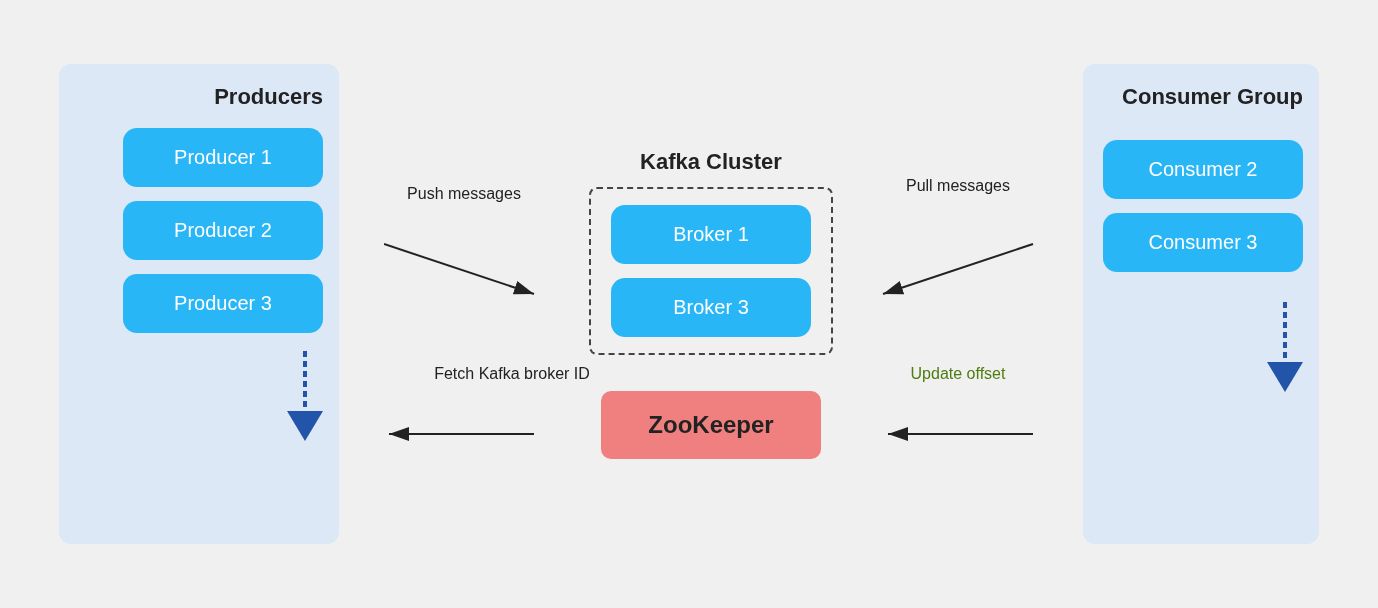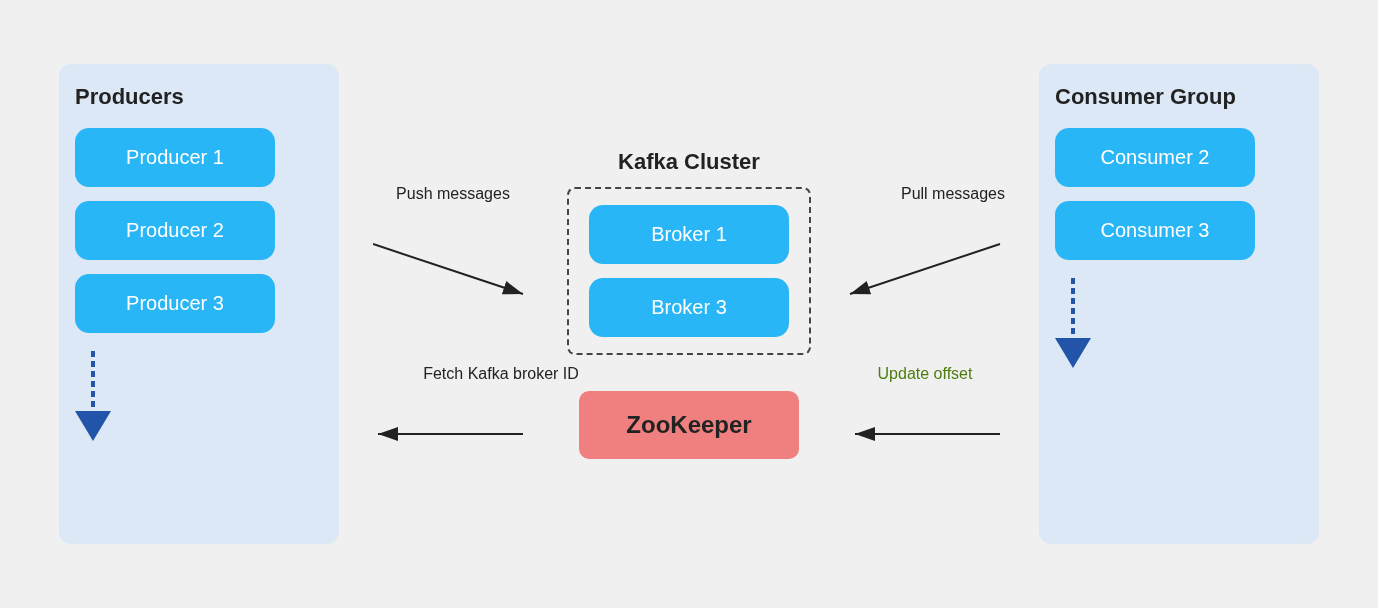--- a/index.html
+++ b/index.html
@@ -24,21 +24,21 @@
       padding: 20px 30px;
     }
 
     
     .panel {
       background: #dce8f5;
       border-radius: 12px;
       padding: 20px 16px;
       display: flex;
       flex-direction: column;
-      align-items: flex-start;
+      align-items: flex-end;
       gap: 0;
       position: relative;
     }
 
     .panel-title {
       font-size: 22px;
       font-weight: 600;
       color: #222;
       margin-bottom: 18px;
       text-align: center;
@@ -206,31 +206,31 @@
           </marker>
           <marker id="arrowhead-right2" markerWidth="10" markerHeight="7" refX="10" refY="3.5" orient="auto">
             <polygon points="0 0, 10 3.5, 0 7" fill="#222"></polygon>
           </marker>
         </defs>
 
         <line x1="155" y1="180" x2="5" y2="230" stroke="#222" stroke-width="2" marker-end="url(#arrowhead-right1)"></line>
 
         <line x1="155" y1="370" x2="10" y2="370" stroke="#222" stroke-width="2" marker-end="url(#arrowhead-right2)"></line>
       </svg>
-      <div style="position:absolute; top:120px; left:0; width:100%; text-align:right;">
+      <div style="position:absolute; top:112px; left:0; width:100%; text-align:center;">
         <div style="font-size:16px; color:#222; line-height:1.3;">Pull
 messages</div>
       </div>
       <div style="position:absolute; top:300px; left:0; width:100%; text-align:center;">
         <div style="font-size:16px; color:#4d7c0f; line-height:1.3;">Update
 offset</div>
       </div>
     </div>
 
-    <div class="panel" style="width:280px; height:480px; justify-content:flex-start;">
+    <div class="panel" style="width:236px; height:480px; justify-content:flex-start;gap:12px;">
       <div class="panel-title">Consumer Group</div>
       <div class="node-list">
         <div class="node-box">Consumer 2</div>
         <div class="node-box">Consumer 3</div>
       </div>
       <div class="down-arrow">
         <div class="down-arrow-lines"></div>
         <div class="down-arrow-lines"></div>
         <div class="down-arrow-lines"></div>
         <div class="down-arrow-head"></div>

